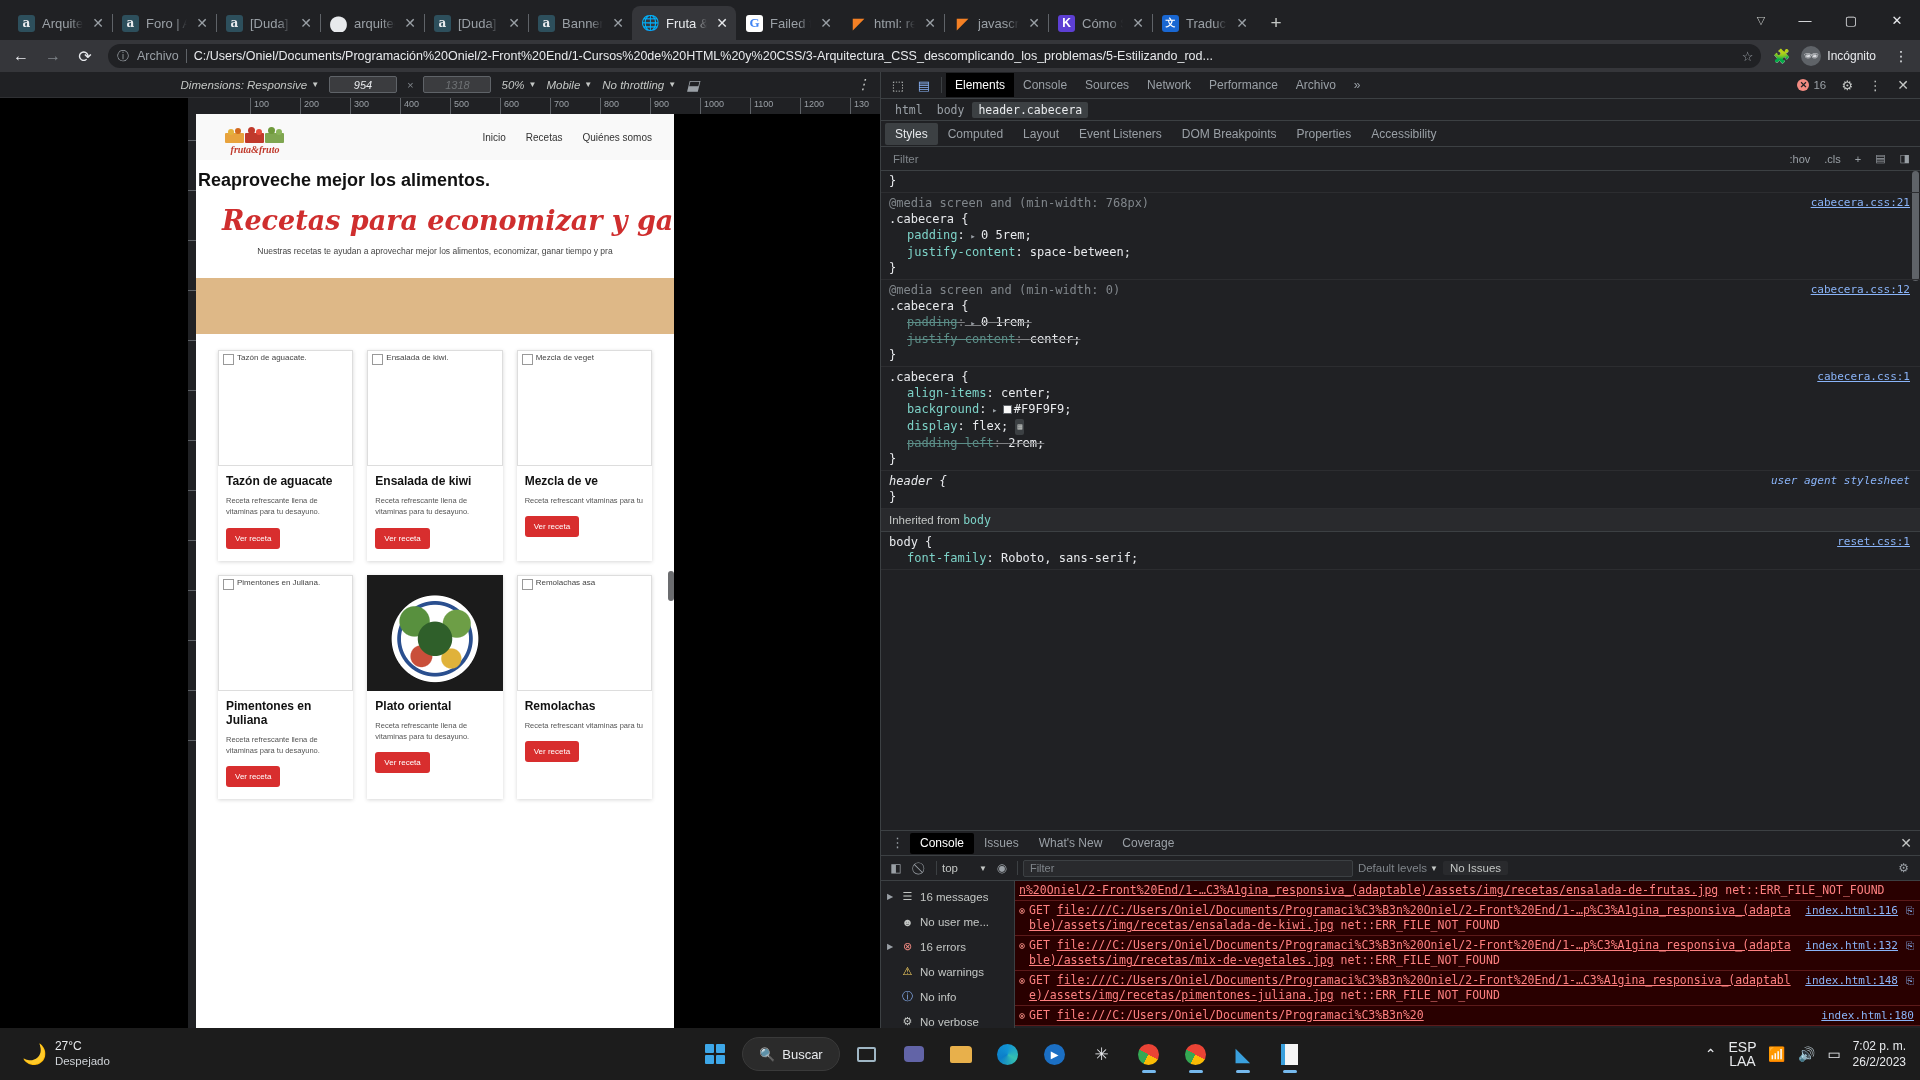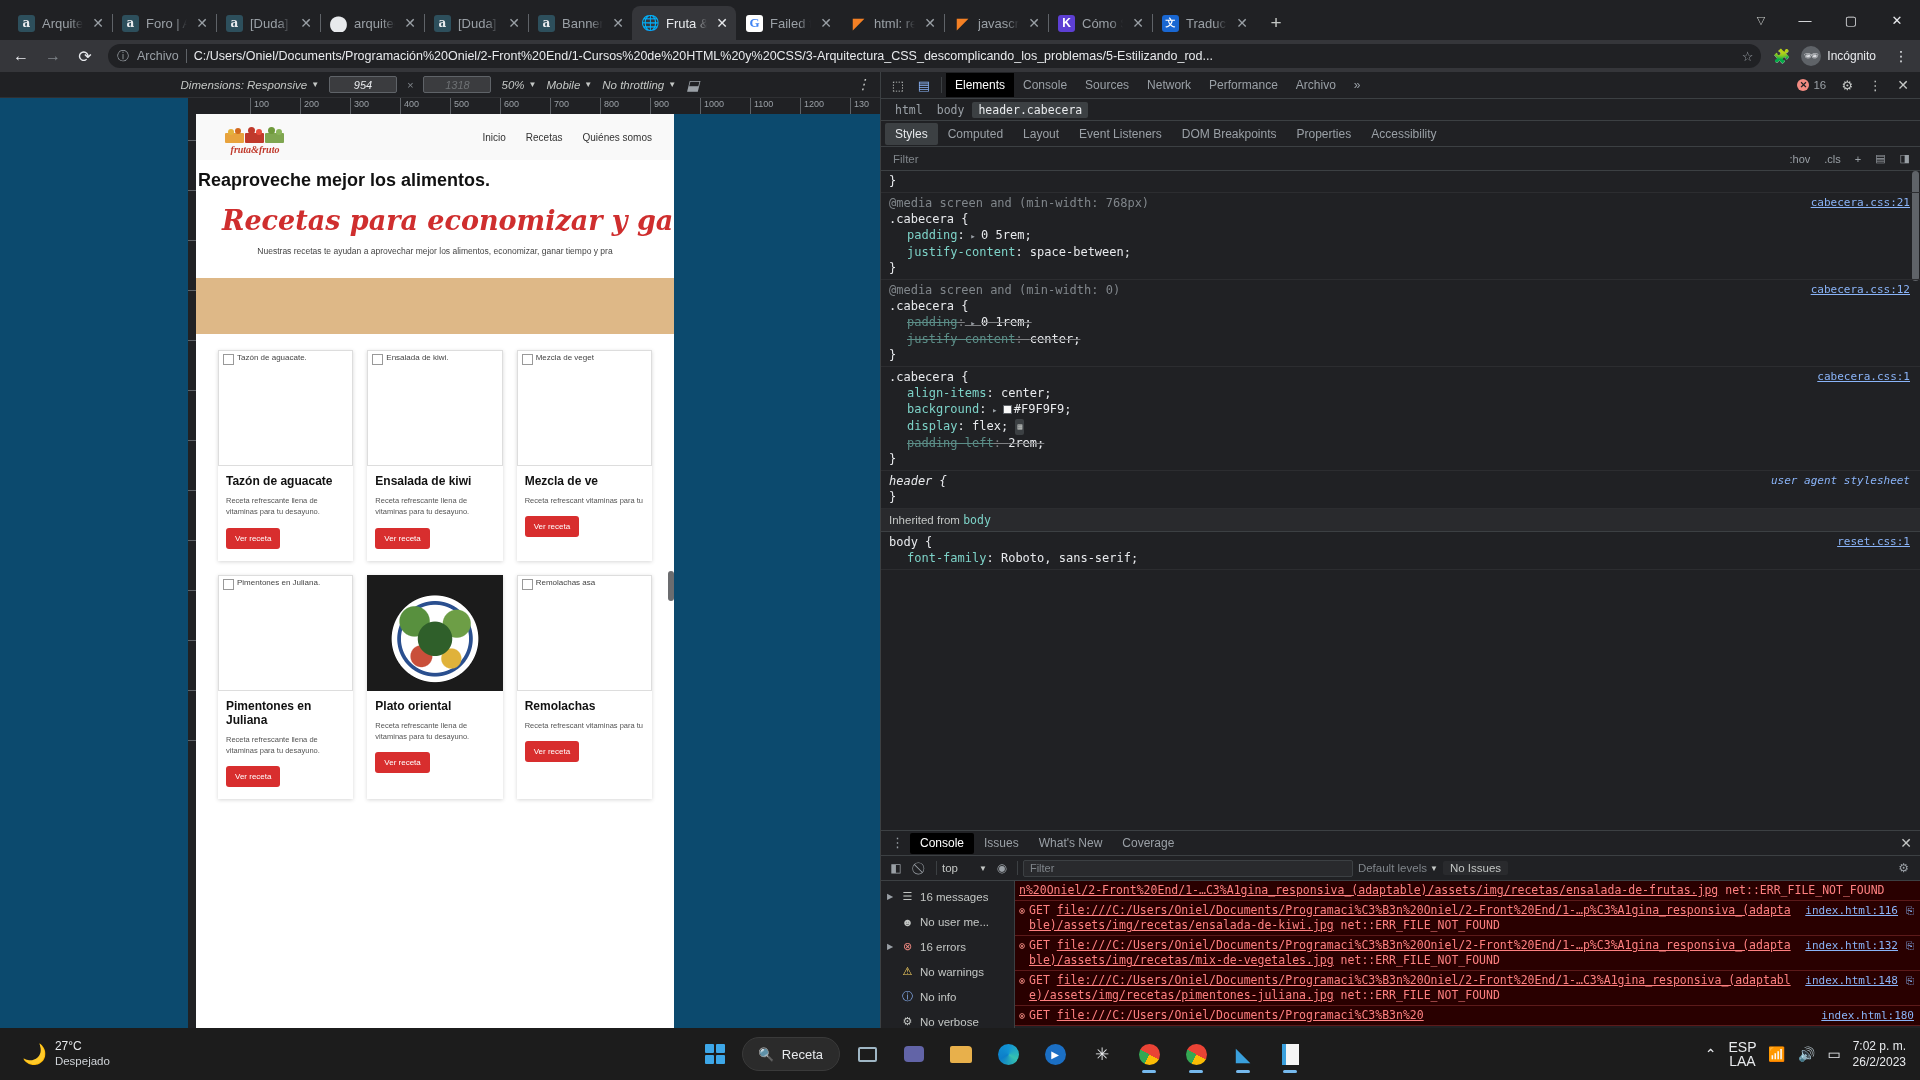--- a/index.html
+++ b/index.html
@@ -126,21 +126,21 @@
   }
   .numbox.dim { color: #6e7174; }
   .xsep { color: #80868b; font-size: 11px; }
   .dt-more {
     position: absolute; right: 10px; color: #c4c7c5; font-size: 14px;
     letter-spacing: 0; line-height: 0.6;
   }
   .dt-rot { color: #9aa0a6; font-size: 14px; }
 
   
-  .rulerwrap { position: relative; height: calc(100% - 26px); background: #0c4a6e; padding-left: 13px; }
+  .rulerwrap { position: relative; height: calc(100% - 26px); background: #000000; padding-left: 13px; }
   .ruler-h {
     position: absolute; top: 0; left: 188px; right: 0; height: 16px;
     background: #202124; overflow: hidden;
   }
   .ruler-v {
     position: absolute; top: 16px; left: 188px; width: 16px; bottom: 0;
     background: #202124; overflow: hidden;
   }
   .tickh {
     position: absolute; top: 0; height: 16px; font-size: 9px; color: #9aa0a6;
@@ -897,21 +897,21 @@
       <div class="tbicon">
         <span class="winlogo">
             <i></i>
             <i></i>
             <i></i>
             <i></i>
           </span>
       </div>
       <div class="searchpill">
         <span>🔍</span>
-        <span>Receta</span>
+        <span>Buscar</span>
       </div>
       <div class="tbicon">
         <span style="display:block;width:19px;height:15px;border:2px solid #9fb6c4;border-radius:2px"></span>
       </div>
       <div class="tbicon">
         <span style="display:block;width:20px;height:16px;background:#6264a7;border-radius:4px"></span>
       </div>
       <div class="tbicon">
         <span style="display:block;width:22px;height:17px;background:#e8b04b;border-radius:2px 4px 2px 2px"></span>
       </div>

